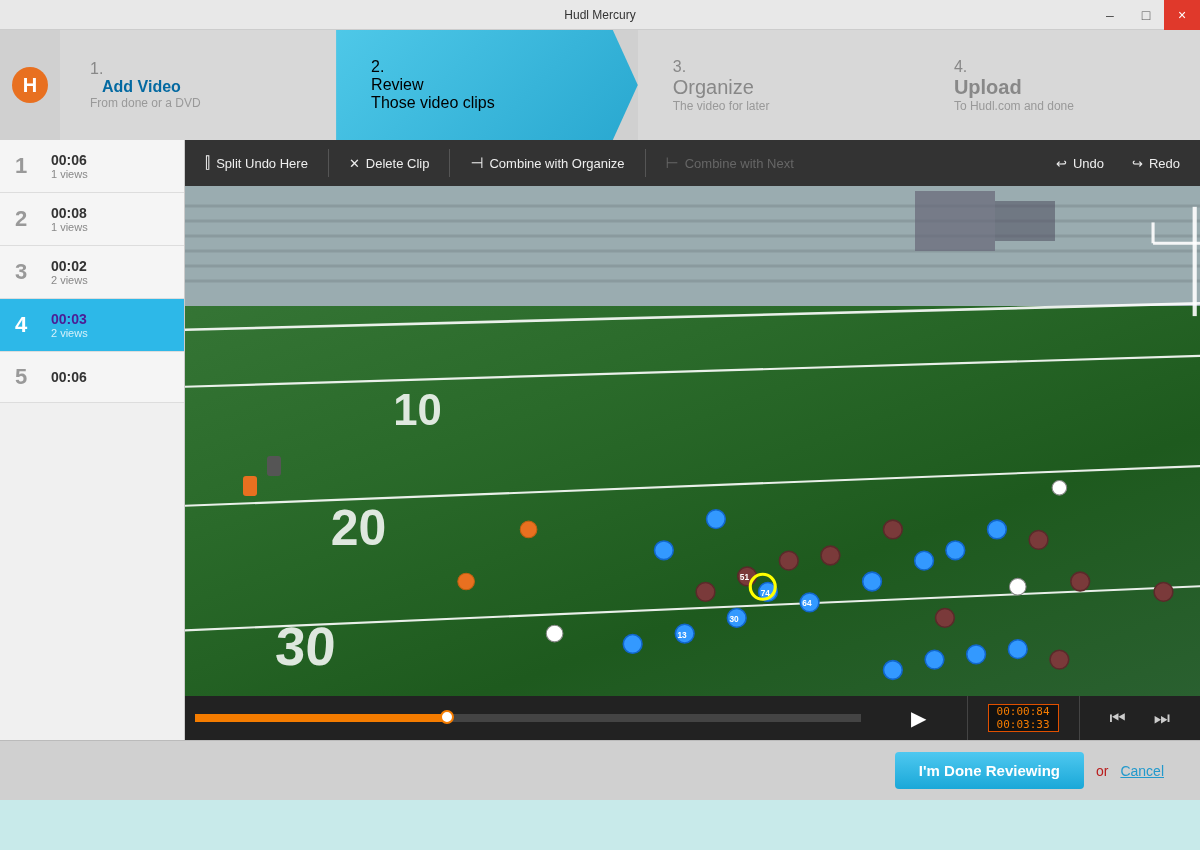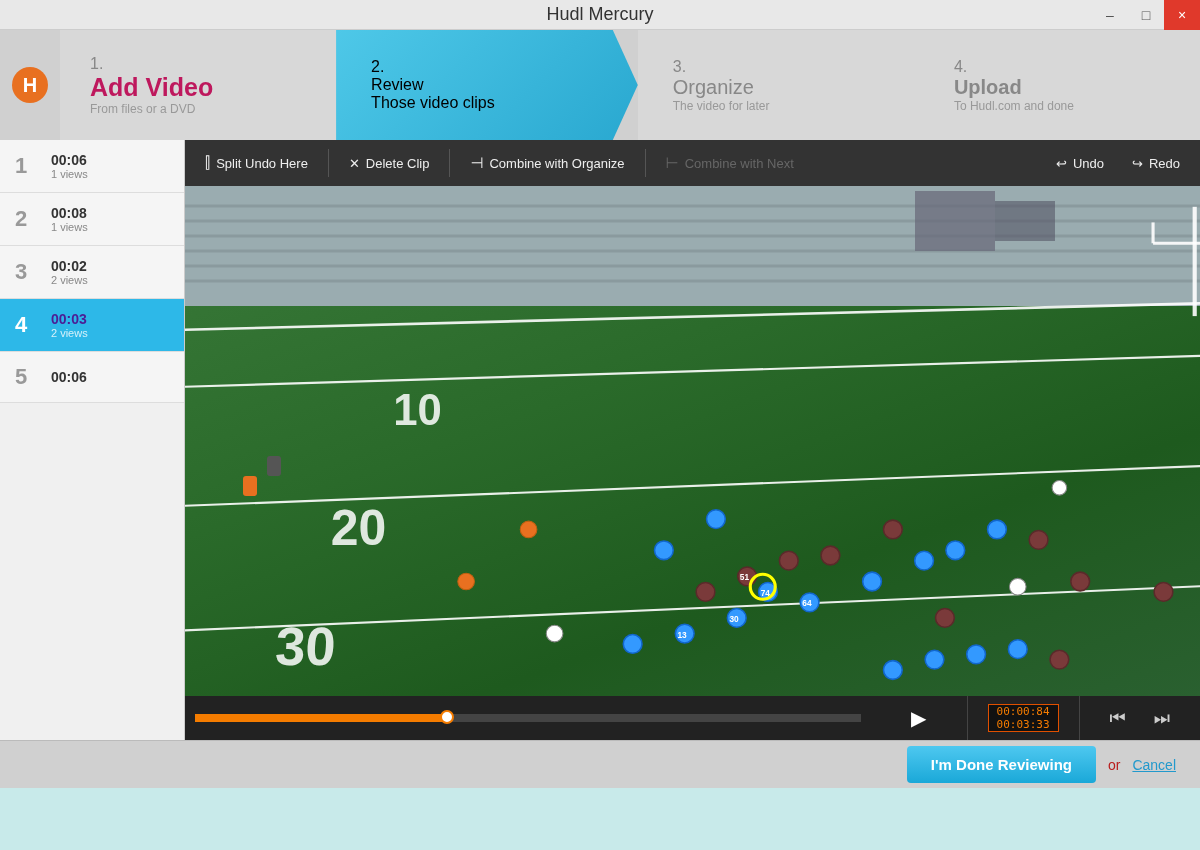--- a/index.html
+++ b/index.html
@@ -16,21 +16,21 @@
     .titlebar {
       background: #e8e8e8;
       height: 30px;
       display: flex;
       align-items: center;
       justify-content: center;
       position: relative;
       border-bottom: 1px solid #ccc;
     }
     .titlebar-title {
-      font-size: 18px;
+      font-size: 12px;
       color: #333;
     }
     .titlebar-controls {
       position: absolute;
       right: 0;
       top: 0;
       display: flex;
       height: 30px;
     }
     .titlebar-btn {
@@ -270,25 +270,25 @@
       border: none;
       color: #ccc;
       font-size: 18px;
       cursor: pointer;
       padding: 0 10px;
     }
 
     
     .bottom-bar {
       background: #d0d0d0;
-      height: 48px;
+      height: 60px;
       display: flex;
       align-items: center;
       justify-content: flex-end;
-      padding: 0 24px;
+      padding: 0 36px;
       gap: 12px;
       border-top: 1px solid #bbb;
     }
 
     .done-btn {
       background: linear-gradient(180deg, #4ec8f0 0%, #1aa8d8 100%);
       color: white;
       border: none;
       padding: 10px 24px;
       font-size: 15px;
@@ -343,22 +343,22 @@
 
 <div class="step-header">
 
   <div class="logo-area">
     <div class="logo-circle">H</div>
   </div>
 
   <div class="step" style="background:#d8d8d8; flex:1.1;">
     <div class="step-content">
       <span style="font-size:16px;color:#888;">1.</span>
-      <span style="font-size:25px;font-weight:bold;color:#be185d;">Add Video</span>
-      <span style="font-size:12px;color:#999;">From files or a DVD</span>
+      <span style="font-size:16px;font-weight:bold;color:#0369a1;margin-left:12px;">Add Video</span>
+      <span style="font-size:12px;color:#999;">From done or a DVD</span>
     </div>
   </div>
 
   <div class="step active" style="flex:1.2; padding-left:35px;">
     <div class="step-content">
       <span>2.</span>
       <span>Review</span>
       <span>Those video clips</span>
     </div>
   </div>

